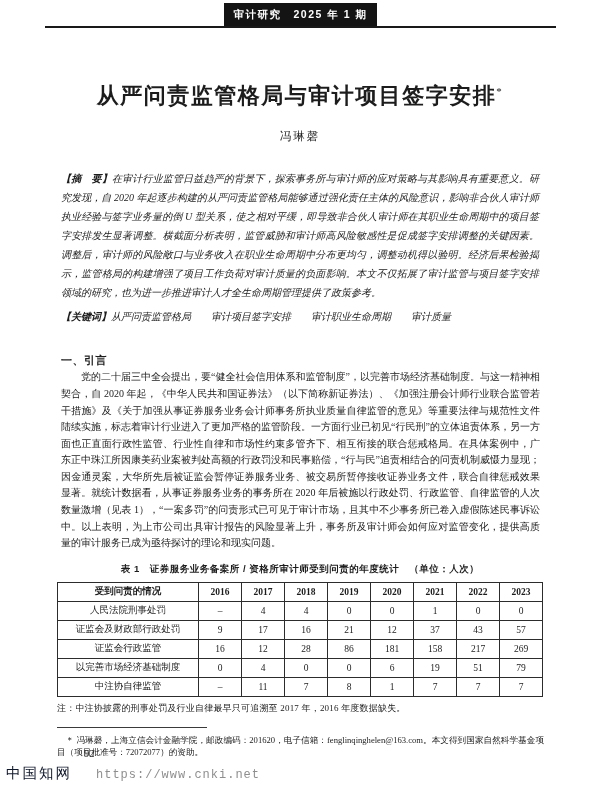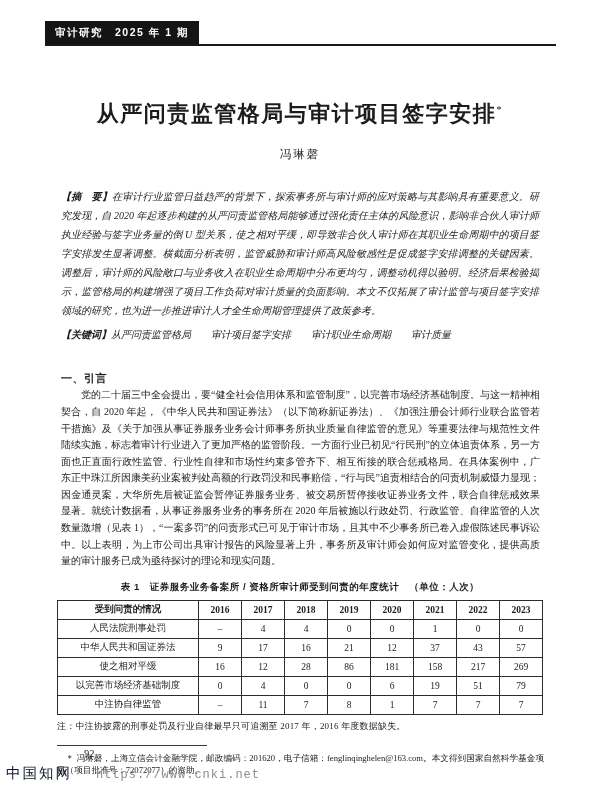--- a/index.html
+++ b/index.html
@@ -2,21 +2,21 @@
 <html><head>
 <meta charset="utf-8">
 <style>
   html,body{margin:0;padding:0;background:#f4f4f2;}
   .page{
     position:relative;width:600px;height:801px;background:#ffffff;
     font-family:"Liberation Serif","DejaVu Serif",serif;color:#1c1c1c;
     overflow:hidden;box-sizing:border-box;
   }
   
-  .header{margin:0 44px 0 45px;padding-top:21px;border-bottom:2px solid #191919;font-size:0;}
+  .header{margin:0 44px 0 45px;padding-top:3px;border-bottom:2px solid #191919;font-size:0;text-align:center;}
   .journal-badge{
     display:inline-block;background:#141414;color:#ffffff;
     font-family:"Liberation Sans","DejaVu Sans",sans-serif;
     font-size:10.5px;font-weight:bold;letter-spacing:1.5px;
     padding:5px 10px 4px 10px;vertical-align:bottom;
   }
   
   .title{
     margin:50px 40px 0 40px;text-align:center;
     font-size:22px;font-weight:bold;letter-spacing:1.5px;line-height:26px;
@@ -114,32 +114,32 @@
         <td>–</td>
         <td>4</td>
         <td>4</td>
         <td>0</td>
         <td>0</td>
         <td>1</td>
         <td>0</td>
         <td>0</td>
       </tr>
       <tr>
-        <td>中华人民共和国证券法</td>
+        <td>证监会及财政部行政处罚</td>
         <td>9</td>
         <td>17</td>
         <td>16</td>
         <td>21</td>
         <td>12</td>
         <td>37</td>
         <td>43</td>
         <td>57</td>
       </tr>
       <tr>
-        <td>使之相对平缓</td>
+        <td>证监会行政监管</td>
         <td>16</td>
         <td>12</td>
         <td>28</td>
         <td>86</td>
         <td>181</td>
         <td>158</td>
         <td>217</td>
         <td>269</td>
       </tr>
       <tr>

